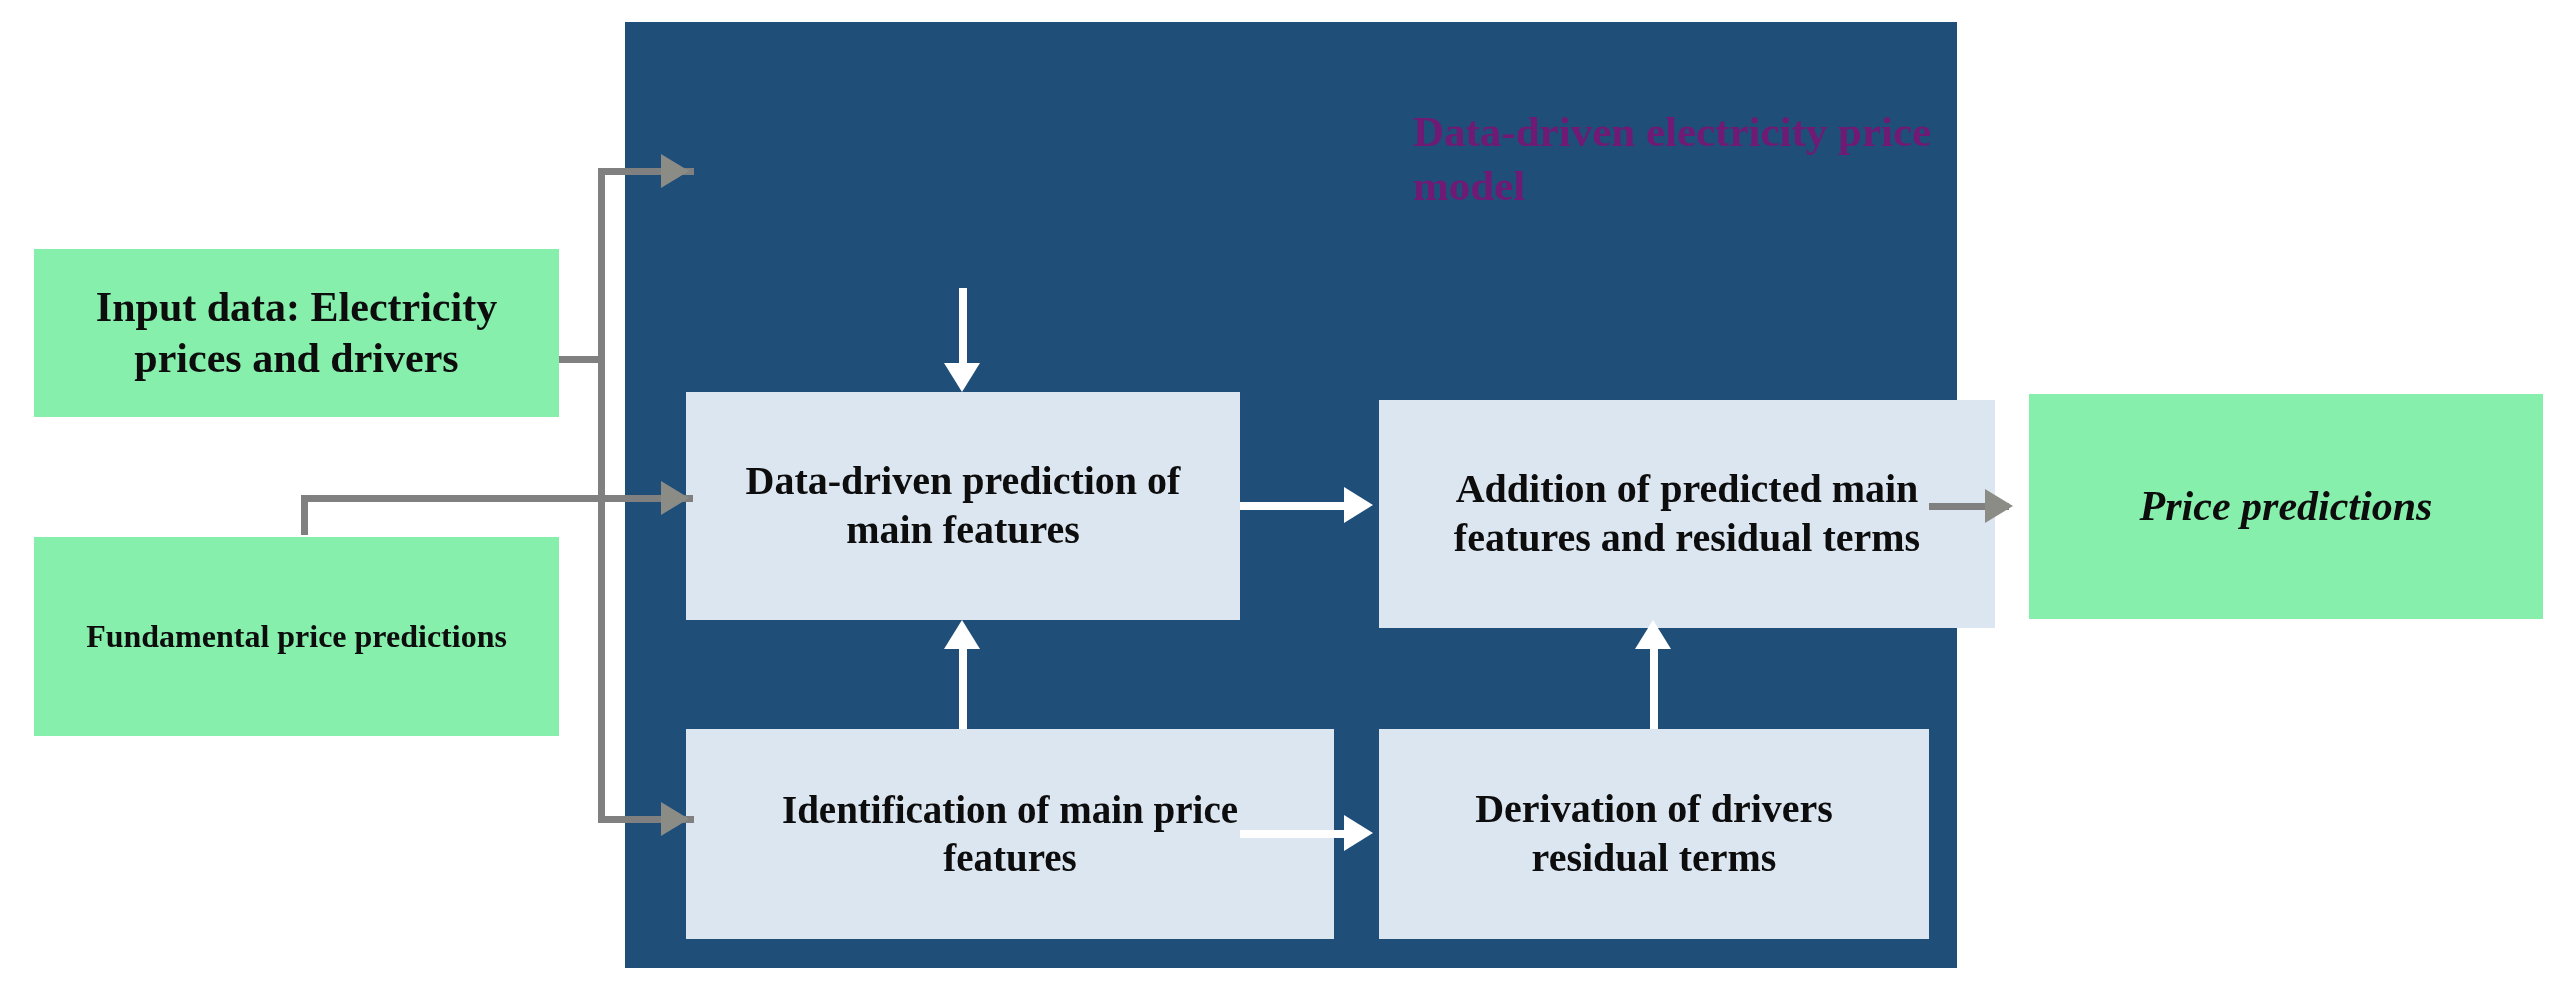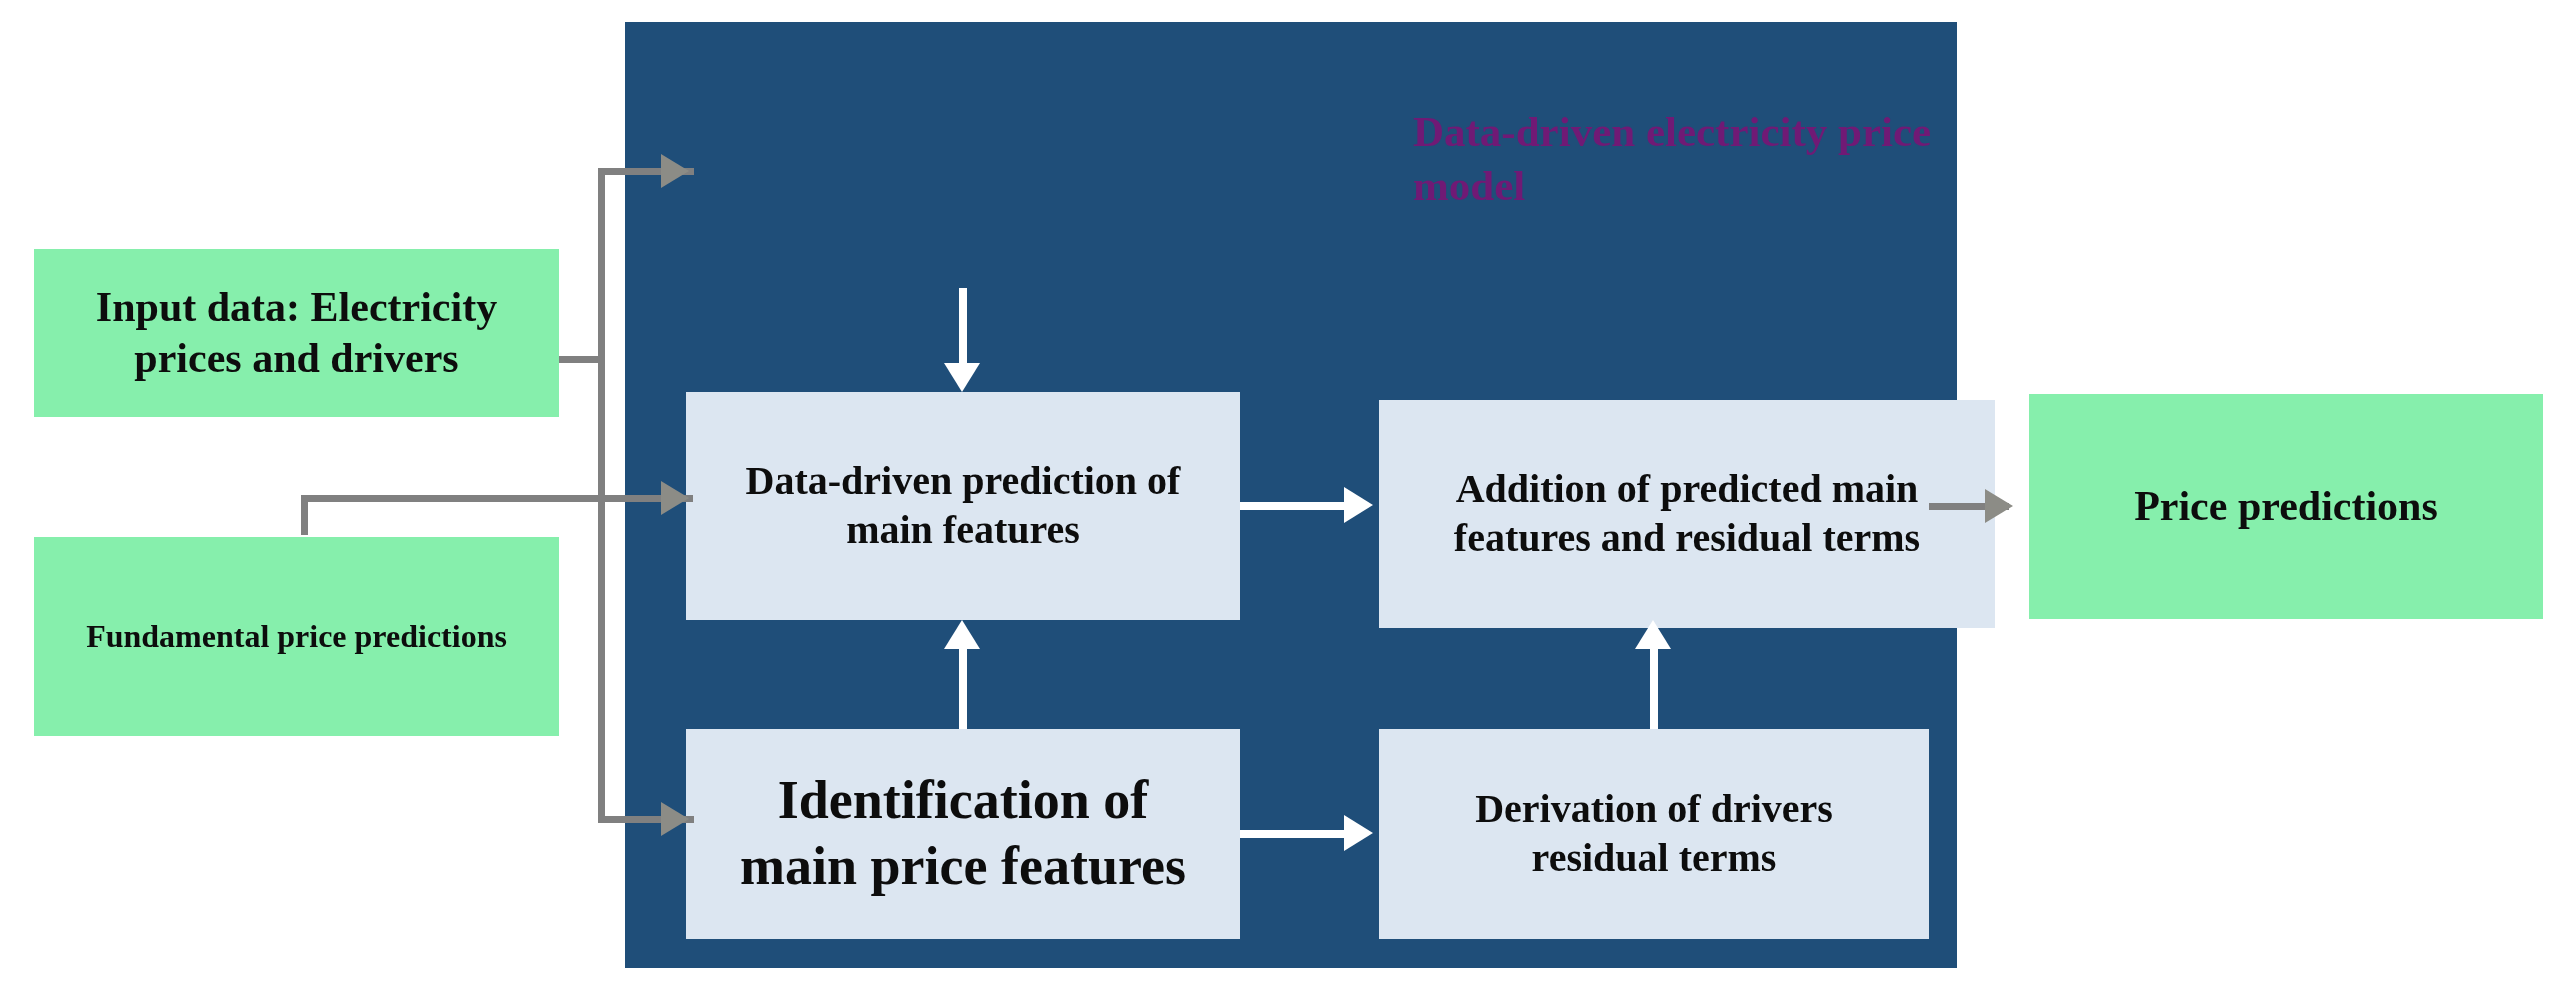--- a/index.html
+++ b/index.html
@@ -63,29 +63,29 @@
 
 
   <div class="box" style="left:686px;top:392px;width:554px;height:228px;font-size:40px;padding:0 34px;">
     <span>Data-driven prediction of main features</span>
   </div>
 
   <div class="box" style="left:1379px;top:400px;width:616px;height:228px;font-size:40px;padding:0 40px;">
     <span>Addition of predicted main features and residual terms</span>
   </div>
 
-  <div class="box" style="left:686px;top:729px;width:554px;height:210px;font-size:54px;padding:0 46px;">
+  <div class="box" style="left:686px;top:729px;width:648px;height:210px;font-size:39px;padding:0 46px;">
     <span>Identification of main price features</span>
   </div>
 
   <div class="box" style="left:1379px;top:729px;width:550px;height:210px;font-size:40px;padding:0 43px;">
     <span>Derivation of drivers residual terms</span>
   </div>
 
-  <div class="ext-box" style="left:2029px;top:394px;width:514px;height:225px;font-size:42px;padding:0 23px;">
+  <div class="ext-box" style="left:2029px;top:394px;width:514px;height:225px;font-size:42px;padding:0 23px;font-style:italic;">
     <span>Price predictions</span>
   </div>
 
   <div class="gline-v" style="left:598px;top:168px;height:655px;"></div>
 
   <div class="gline-h" style="left:559px;top:356px;width:43px;"></div>
 
   <div class="gline-h" style="left:598px;top:168px;width:96px;"></div>
   <div class="garrow-r" style="left:661px;top:154px;"></div>
 

